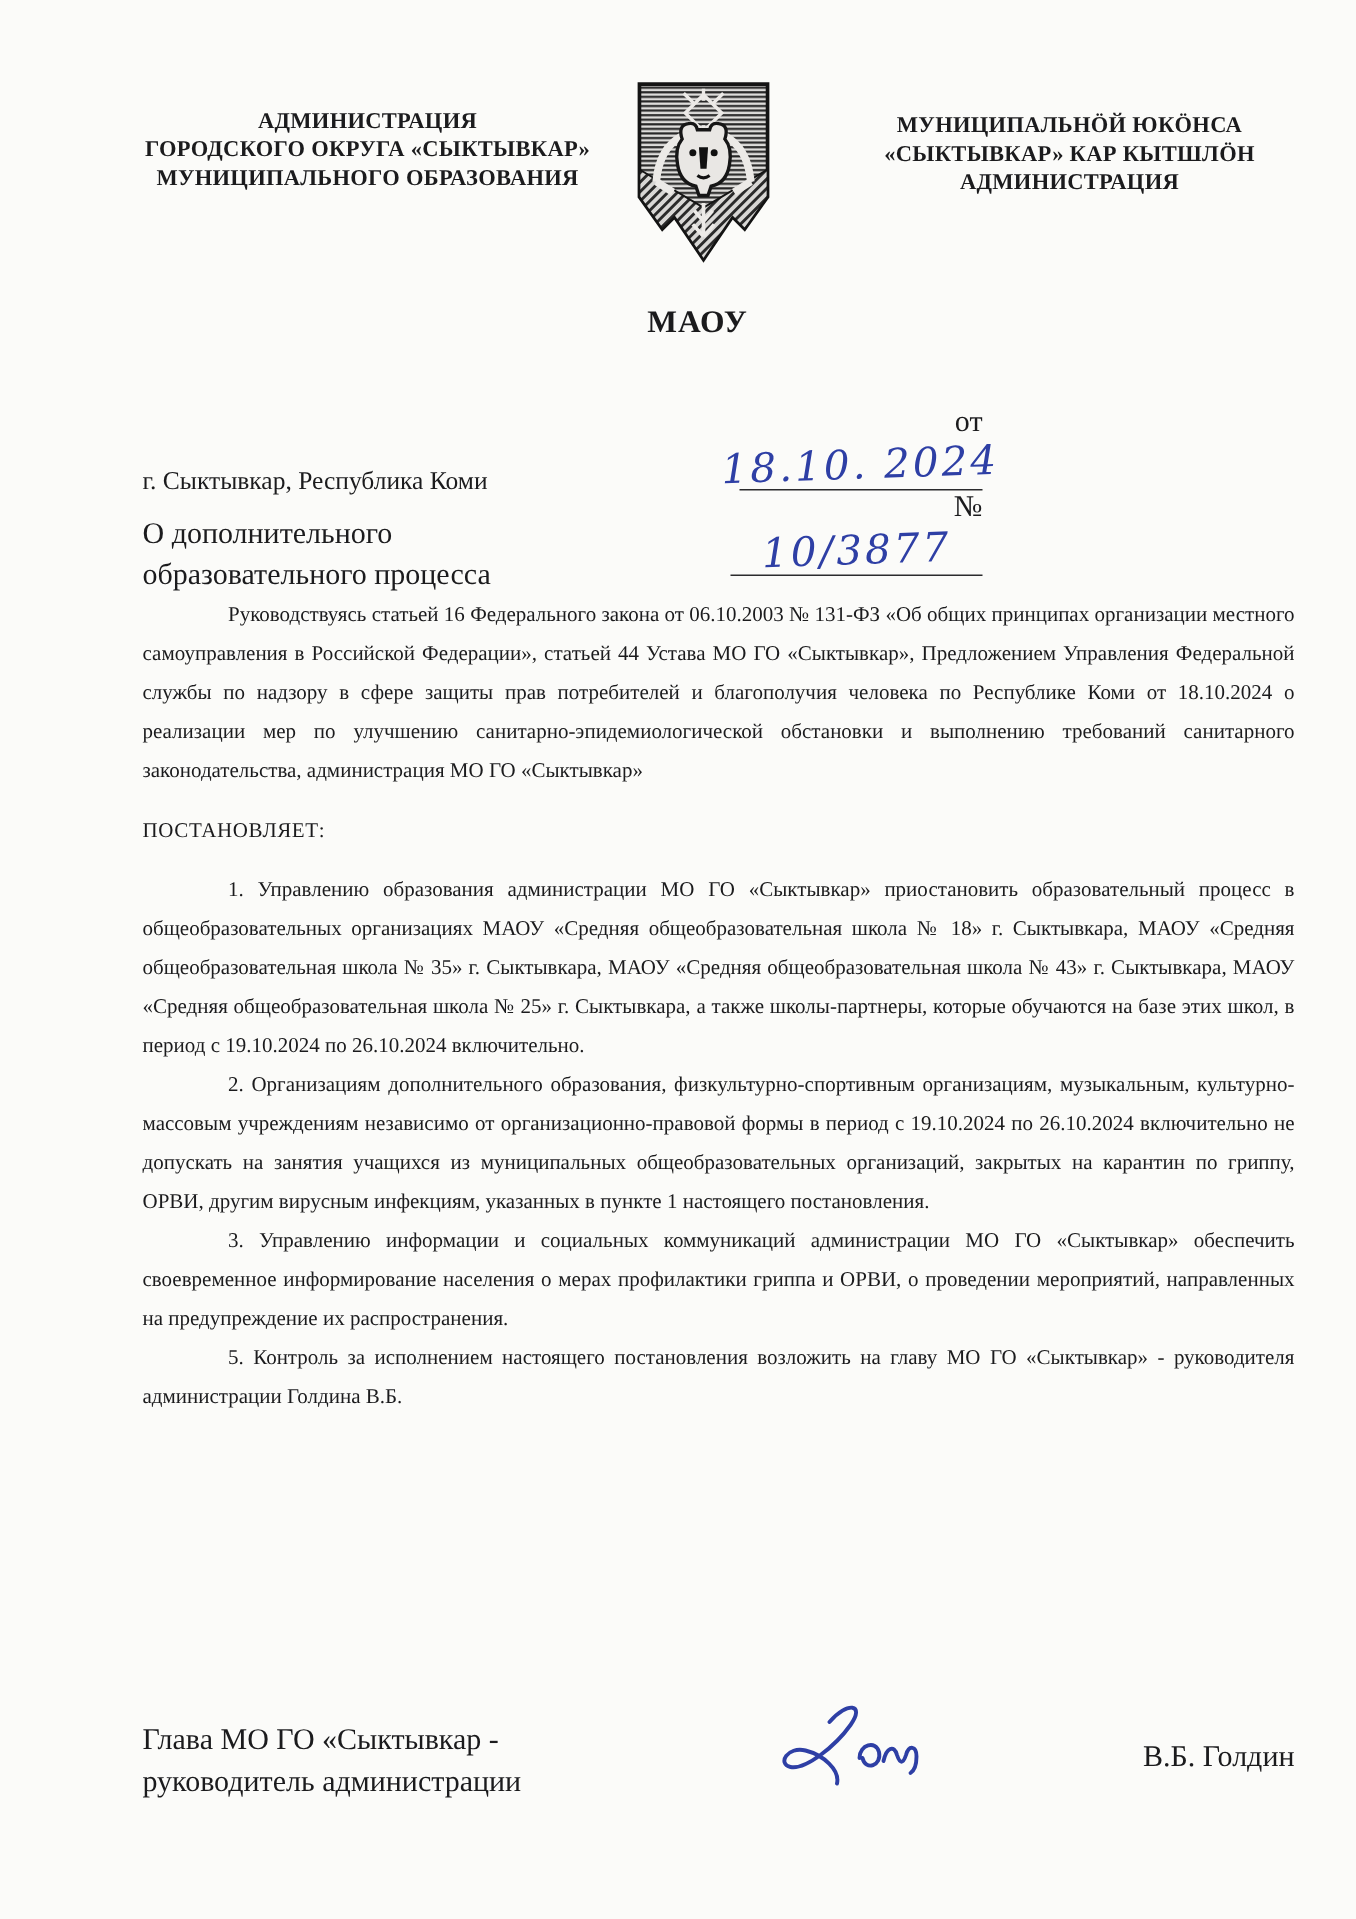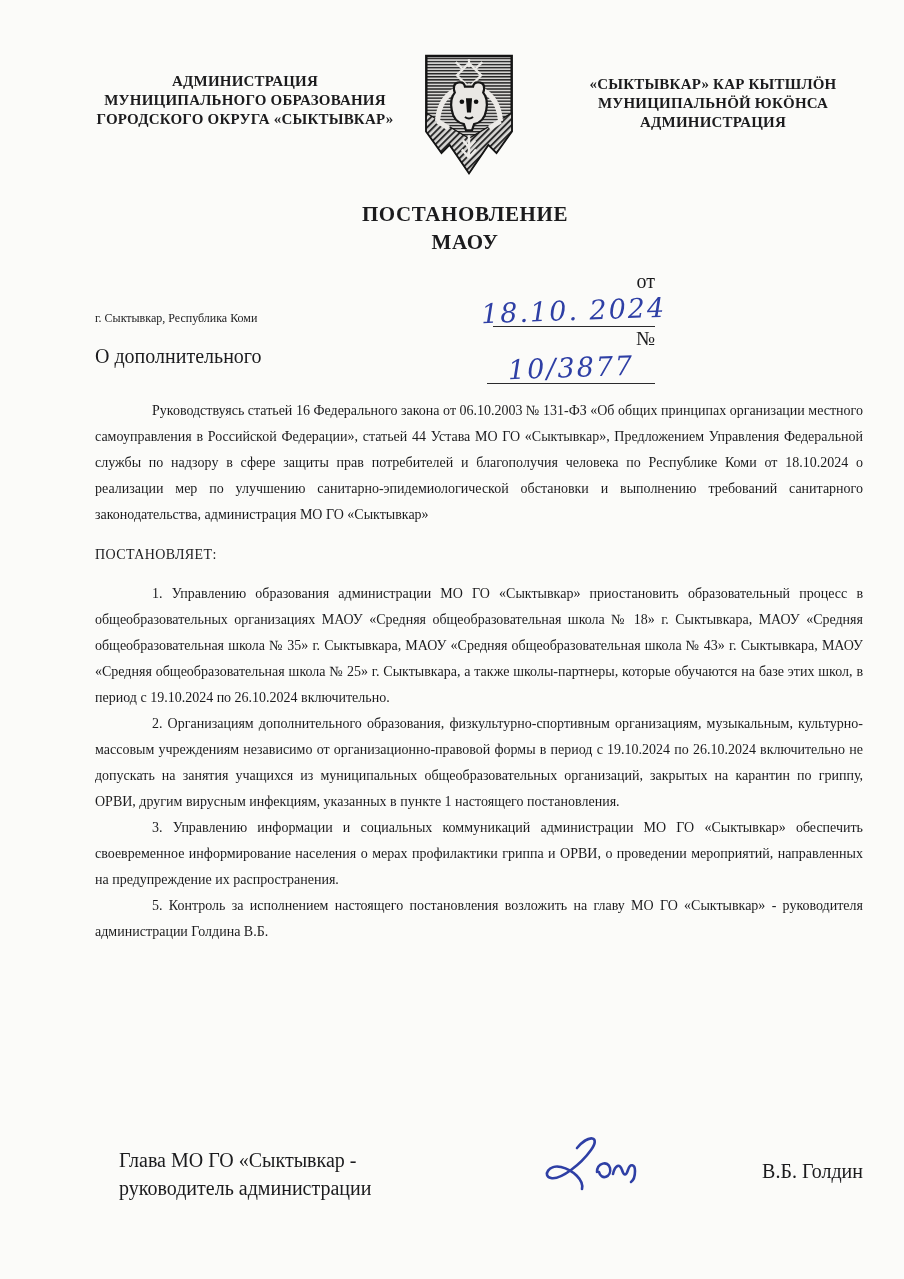--- a/index.html
+++ b/index.html
@@ -29,40 +29,40 @@
   .dl-label{padding-bottom:2px;}
   .hand{
     font-family:"DejaVu Serif", serif;font-style:italic;
     color:#2e3fa5;font-size:27px;letter-spacing:2px;
     transform:rotate(-2deg);white-space:nowrap;
   }
   .u-seg{border-bottom:1.6px solid #2b2b2d;display:flex;justify-content:center;align-items:flex-end;}
   .u-date{width:162px;margin-left:8px;}
   .u-num{width:168px;margin-left:10px;}
   .num-label{margin-left:12px;padding-bottom:2px;}
-  .place{font-size:12px;margin-top:1px;}
+  .place{font-size:17px;margin-top:1px;}
   
   .subject{left:95px;top:343px;width:420px;font-size:20px;line-height:27px;}
   
   .body-text{left:95px;top:398px;width:768px;font-size:14px;line-height:26px;}
   .body-text p{margin:0;text-align:justify;text-indent:57px;}
   .resolves{text-align:center;text-indent:0 !important;margin:14px 0 13px 0 !important;letter-spacing:.4px;}
   
   .sig-row{left:95px;top:1146px;width:768px;display:flex;align-items:flex-start;}
-  .sig-pos{font-size:20px;line-height:28px;white-space:nowrap;margin-left:24px;}
+  .sig-pos{font-size:20px;line-height:28px;white-space:nowrap;}
   .sig-autograph{width:120px;height:72px;margin-left:168px;margin-top:-14px;flex:none;}
   .sig-name{font-size:20px;margin-left:auto;margin-top:14px;white-space:nowrap;}
 </style>
 </head>
 <body>
 
 <div class="abs org-block org-left">
   <div>АДМИНИСТРАЦИЯ</div>
+  <div>ГОРОДСКОГО ОКРУГА «СЫКТЫВКАР»</div>
   <div>МУНИЦИПАЛЬНОГО ОБРАЗОВАНИЯ</div>
-  <div>ГОРОДСКОГО ОКРУГА «СЫКТЫВКАР»</div>
 </div>
 
 <div class="abs emblem">
   <svg viewBox="0 0 90 120" width="92" height="122" aria-hidden="true">
     <defs>
       <pattern id="hl" width="4" height="3" patternUnits="userSpaceOnUse">
         <rect width="4" height="3" fill="#dedddb"></rect>
         <rect width="4" height="1.4" y="0.7" fill="#242424"></rect>
       </pattern>
       <pattern id="dl" width="4.4" height="4.4" patternUnits="userSpaceOnUse" patternTransform="rotate(-45)">
@@ -84,46 +84,46 @@
     <circle cx="52" cy="47" r="2.3" fill="#111"></circle>
     <path d="M42,43.5 h6 l-1,14 h-4 z" fill="#111"></path>
     <path d="M41,62 q4,3 8,0" stroke="#111" stroke-width="2" fill="none"></path>
     <g stroke="#eceae7" stroke-width="2.4" fill="none">
       <path d="M45,80 V102 M45,102 l-7,-8 M45,102 l7,-8 M45,92 l-6,-7 M45,92 l6,-7"></path>
     </g>
   </svg>
 </div>
 
 <div class="abs org-block org-right">
+  <div>МУНИЦИПАЛЬНӦЙ ЮКӦНСА</div>
   <div>«СЫКТЫВКАР» КАР КЫТШЛӦН</div>
-  <div>МУНИЦИПАЛЬНӦЙ ЮКӦНСА</div>
   <div>АДМИНИСТРАЦИЯ</div>
 </div>
 
 <div class="abs doc-title">
-  <div>ПОСТАНОВЛЕНИЕ</div>
   <div>МАОУ</div>
 </div>
 
 <div class="abs dateline">
   <div class="dateline-row">
     <span class="dl-label">от</span>
     <span class="u-seg u-date">
       <span class="hand">18.10. 2024</span>
     </span>
     <span class="dl-label num-label">№</span>
     <span class="u-seg u-num">
       <span class="hand">10/3877</span>
     </span>
   </div>
   <div class="place">г. Сыктывкар, Республика Коми</div>
 </div>
 
 <div class="abs subject">
   <div>О дополнительного</div>
+  <div>образовательного процесса</div>
 </div>
 
 <div class="abs body-text">
   <p>Руководствуясь статьей 16 Федерального закона от 06.10.2003 № 131-ФЗ «Об общих принципах организации местного самоуправления в Российской Федерации», статьей 44 Устава МО ГО «Сыктывкар», Предложением Управления Федеральной службы по надзору в сфере защиты прав потребителей и благополучия человека по Республике Коми от 18.10.2024 о реализации мер по улучшению санитарно-эпидемиологической обстановки и выполнению требований санитарного законодательства, администрация МО ГО «Сыктывкар»</p>
   <p class="resolves">ПОСТАНОВЛЯЕТ:</p>
   <p>1. Управлению образования администрации МО ГО «Сыктывкар» приостановить образовательный процесс в общеобразовательных организациях МАОУ «Средняя общеобразовательная школа № 18» г. Сыктывкара, МАОУ «Средняя общеобразовательная школа № 35» г. Сыктывкара, МАОУ «Средняя общеобразовательная школа № 43» г. Сыктывкара, МАОУ «Средняя общеобразовательная школа № 25» г. Сыктывкара, а также школы-партнеры, которые обучаются на базе этих школ, в период с 19.10.2024 по 26.10.2024 включительно.</p>
   <p>2. Организациям дополнительного образования, физкультурно-спортивным организациям, музыкальным, культурно-массовым учреждениям независимо от организационно-правовой формы в период с 19.10.2024 по 26.10.2024 включительно не допускать на занятия учащихся из муниципальных общеобразовательных организаций, закрытых на карантин по гриппу, ОРВИ, другим вирусным инфекциям, указанных в пункте 1 настоящего постановления.</p>
   <p>3. Управлению информации и социальных коммуникаций администрации МО ГО «Сыктывкар» обеспечить своевременное информирование населения о мерах профилактики гриппа и ОРВИ, о проведении мероприятий, направленных на предупреждение их распространения.</p>
   <p>5. Контроль за исполнением настоящего постановления возложить на главу МО ГО «Сыктывкар» - руководителя администрации Голдина В.Б.</p>
 </div>

